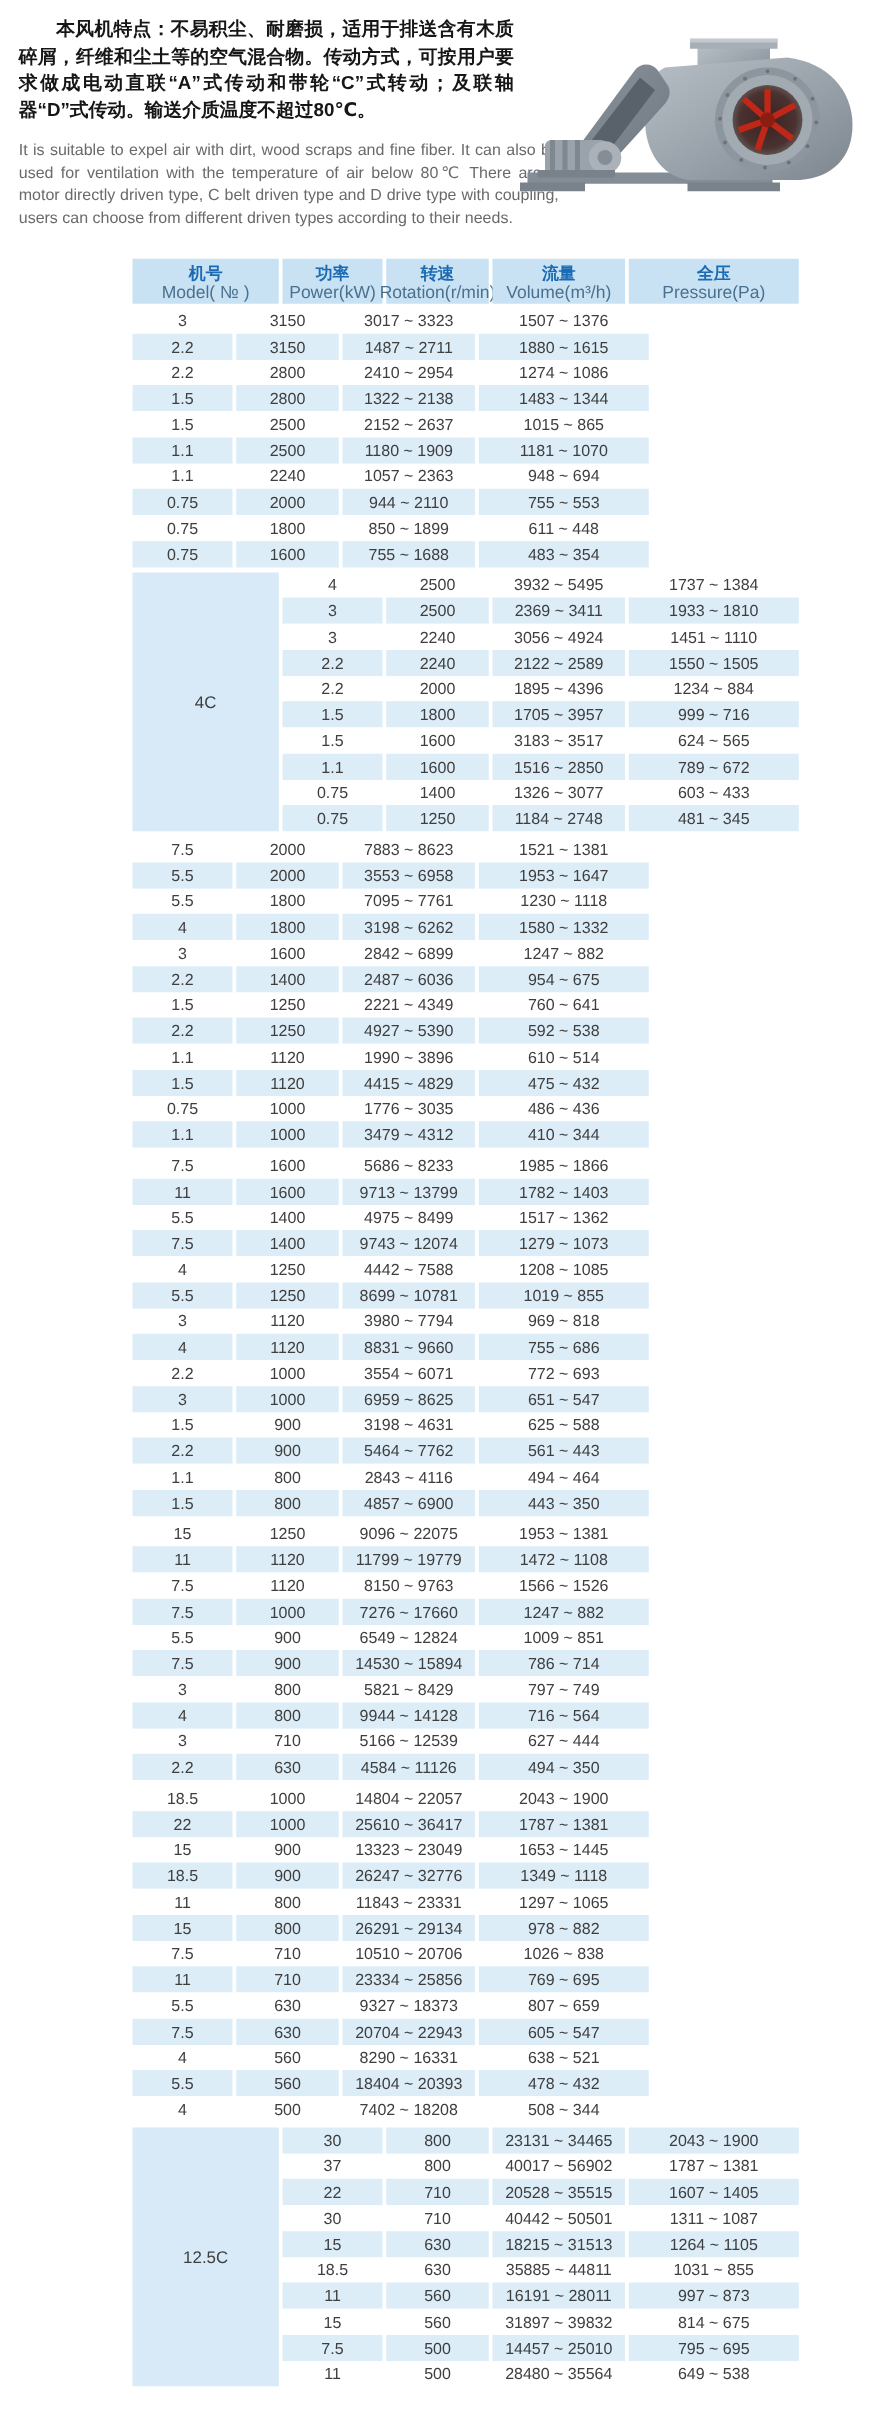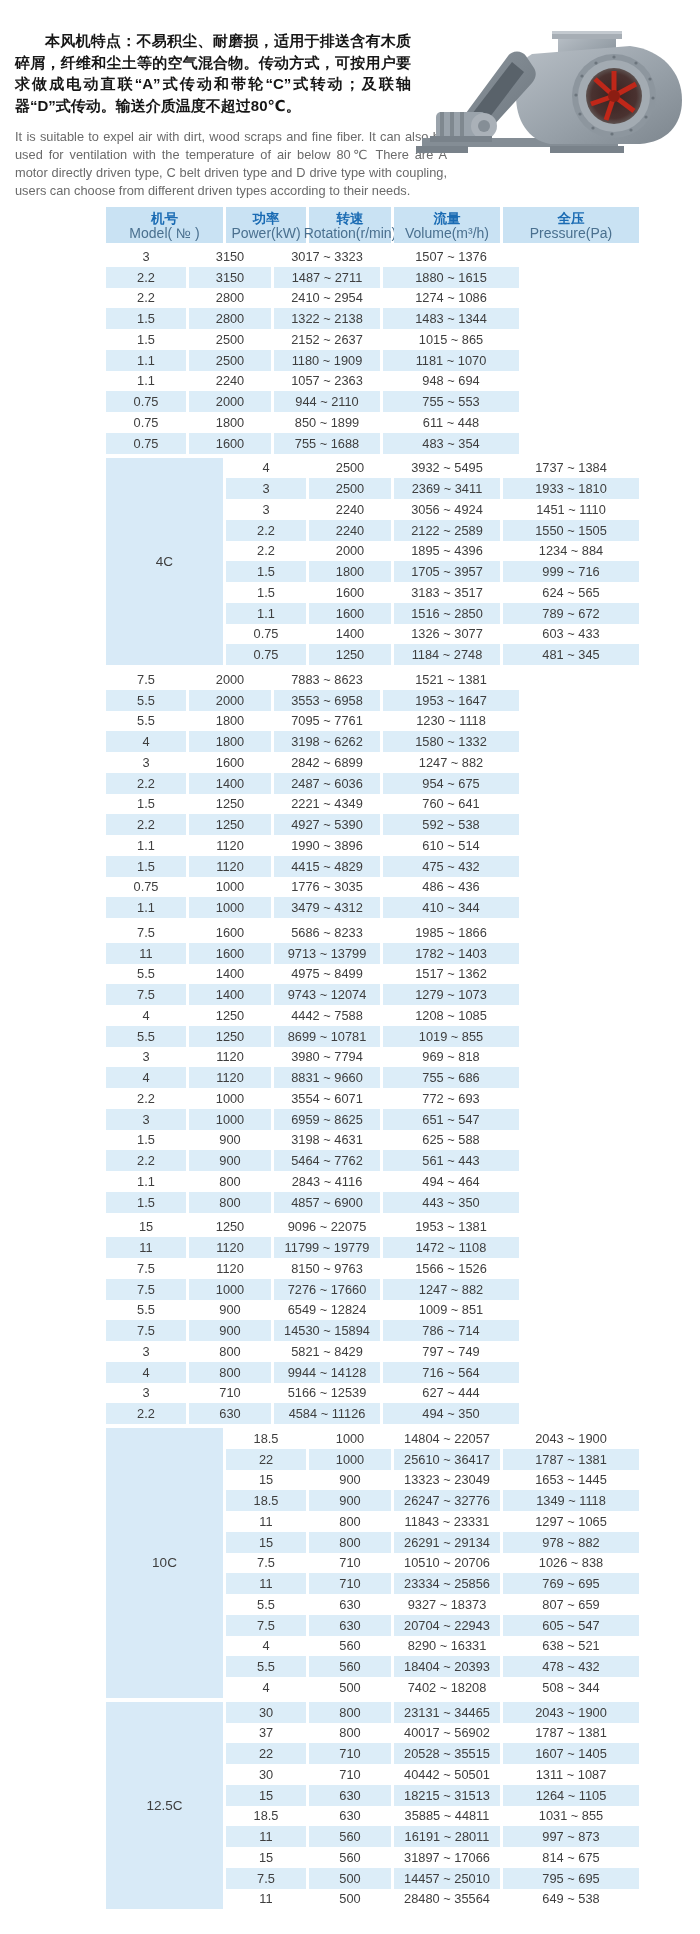--- a/index.html
+++ b/index.html
@@ -13,21 +13,21 @@
     --english-text:#6a6a6a;
   }
   *{box-sizing:border-box;margin:0;padding:0;}
   html,body{background:#fff;}
   body{
     width:700px;height:1934px;margin:0 auto;position:relative;
     font-family:"Liberation Sans","DejaVu Sans",sans-serif;
     overflow:hidden;
   }
   
-  .intro{position:relative;padding:30px 15px 0 15px;height:203px;}
+  .intro{position:relative;padding:13px 15px 0 15px;height:203px;}
   .intro .zh{
     width:396px;font-size:15px;font-weight:700;line-height:21.5px;
     color:var(--intro-text);text-indent:2em;text-align:justify;
   }
   .intro .en{
     width:432px;font-size:12.8px;line-height:18px;margin-top:12px;
     color:var(--english-text);text-align:justify;
   }
   .fan{position:absolute;top:24px;right:4px;width:296px;height:132px;}
   .fan svg{width:100%;height:100%;display:block;}
@@ -523,21 +523,20 @@
           </div>
           <div class="trow blue">
             <div class="cell col-power">2.2</div>
             <div class="cell col-rotation">630</div>
             <div class="cell col-volume">4584 ~ 11126</div>
             <div class="cell col-pressure">494 ~ 350</div>
           </div>
         </div>
       </div>
       <div class="group">
-        <div class="model-cell col-model">10C</div>
         <div class="rows">
           <div class="trow white">
             <div class="cell col-power">18.5</div>
             <div class="cell col-rotation">1000</div>
             <div class="cell col-volume">14804 ~ 22057</div>
             <div class="cell col-pressure">2043 ~ 1900</div>
           </div>
           <div class="trow blue">
             <div class="cell col-power">22</div>
             <div class="cell col-rotation">1000</div>
@@ -653,21 +652,21 @@
           </div>
           <div class="trow blue">
             <div class="cell col-power">11</div>
             <div class="cell col-rotation">560</div>
             <div class="cell col-volume">16191 ~ 28011</div>
             <div class="cell col-pressure">997 ~ 873</div>
           </div>
           <div class="trow white">
             <div class="cell col-power">15</div>
             <div class="cell col-rotation">560</div>
-            <div class="cell col-volume">31897 ~ 17066</div>
+            <div class="cell col-volume">31897 ~ 39832</div>
             <div class="cell col-pressure">814 ~ 675</div>
           </div>
           <div class="trow blue">
             <div class="cell col-power">7.5</div>
             <div class="cell col-rotation">500</div>
             <div class="cell col-volume">14457 ~ 25010</div>
             <div class="cell col-pressure">795 ~ 695</div>
           </div>
           <div class="trow white">
             <div class="cell col-power">11</div>

